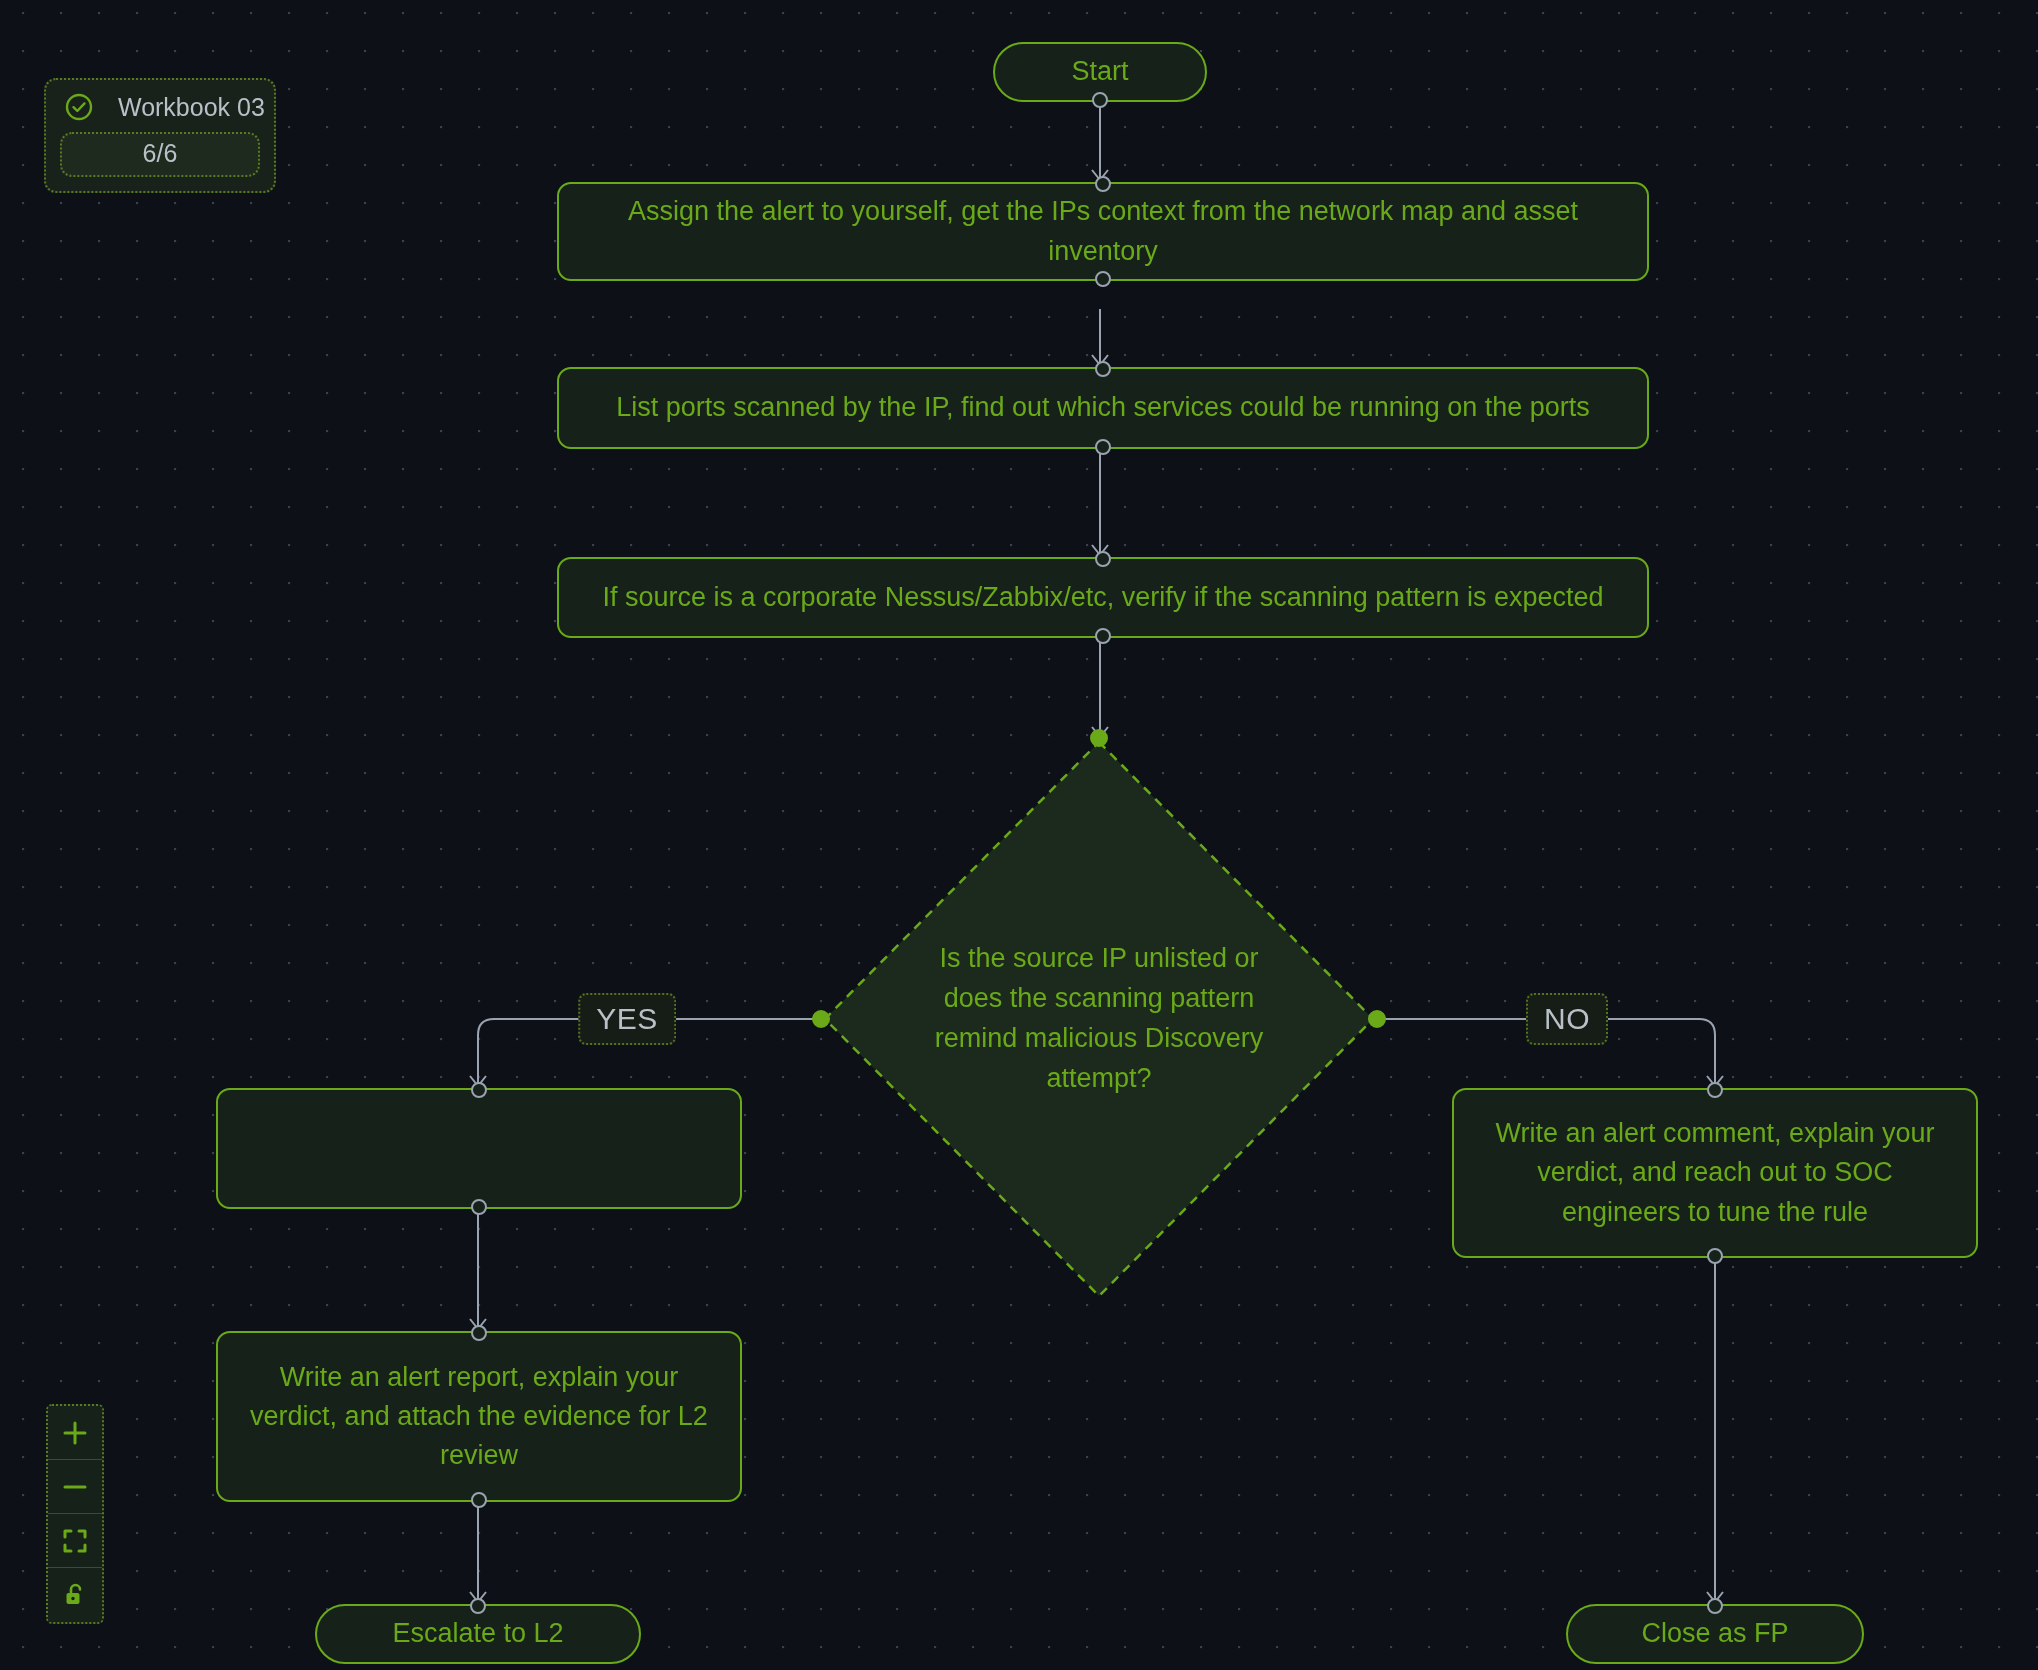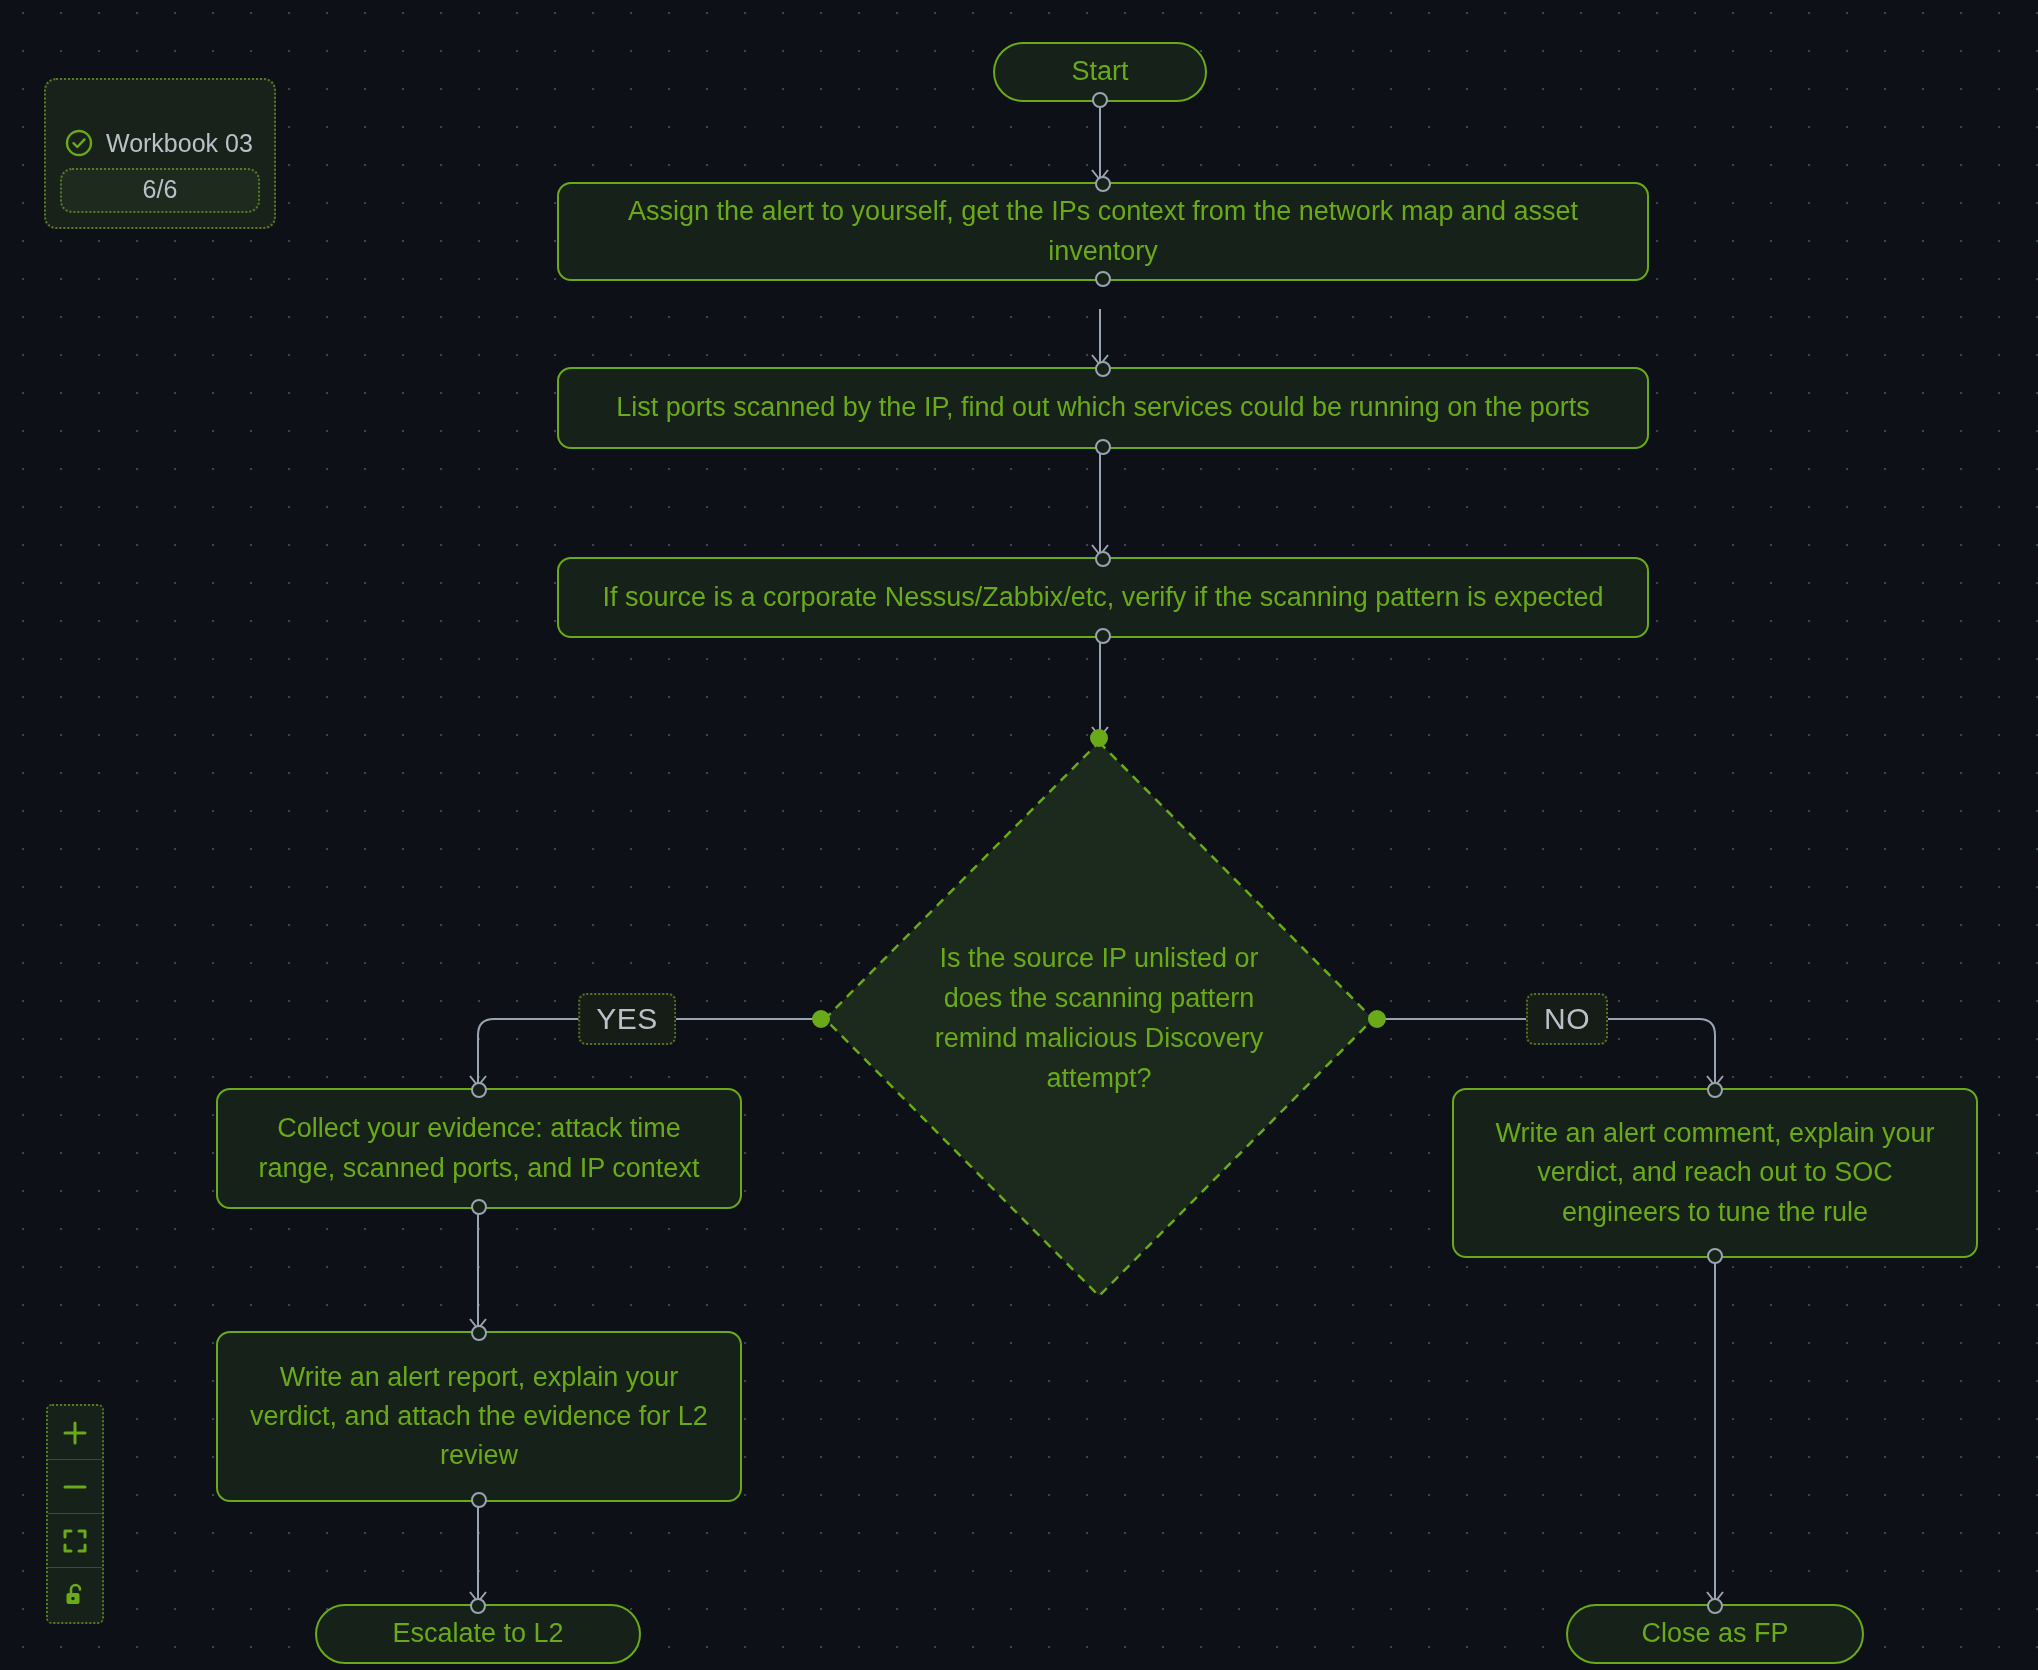--- a/index.html
+++ b/index.html
@@ -129,23 +129,22 @@
     border: 2px dotted #5a7a22;
     border-radius: 12px;
     background: #18211a;
     padding: 10px 14px 14px 14px;
     z-index: 10;
     cursor: pointer;
   }
   #workbook-badge .wb-head {
     display: flex;
     align-items: center;
-    gap: 12px;
+    gap: 24px;
     padding: 2px 4px 10px 4px;
-    margin-top: 36px;
   }
   #workbook-badge .wb-title {
     color: #b9c0c8;
     font-size: 25px;
     white-space: nowrap;
   }
   .check-icon { flex: 0 0 auto; display: block; }
   #workbook-badge .wb-progress {
     border: 2px dotted #5a7a22;
     border-radius: 12px;
@@ -248,21 +247,20 @@
     <span class="handle handle-green" style="left:50%; top:0%;"></span>
     <span class="handle handle-green" style="left:0%; top:50%;"></span>
     <span class="handle handle-green" style="left:100%; top:50%;"></span>
   </div>
 
   <div class="edge-label" style="left:627px; top:1019px;">YES</div>
 
   <div class="edge-label" style="left:1567px; top:1019px;">NO</div>
 
   <div class="node node-process" style="left:216px; top:1088px; width:526px; height:121px;">
-    <span style="max-width:470px;">Collect your evidence: attack time range, scanned ports, and IP context</span>
     <span class="handle" style="left:50%; top:0%;"></span>
     <span class="handle" style="left:50%; top:100%;"></span>
   </div>
 
   <div class="node node-process" style="left:216px; top:1331px; width:526px; height:171px;align-items:center;">
     <span style="max-width:470px;">Write an alert report, explain your verdict, and attach the evidence for L2 review</span>
     <span class="handle" style="left:50%; top:0%;"></span>
     <span class="handle" style="left:50%; top:100%;"></span>
   </div>
 

